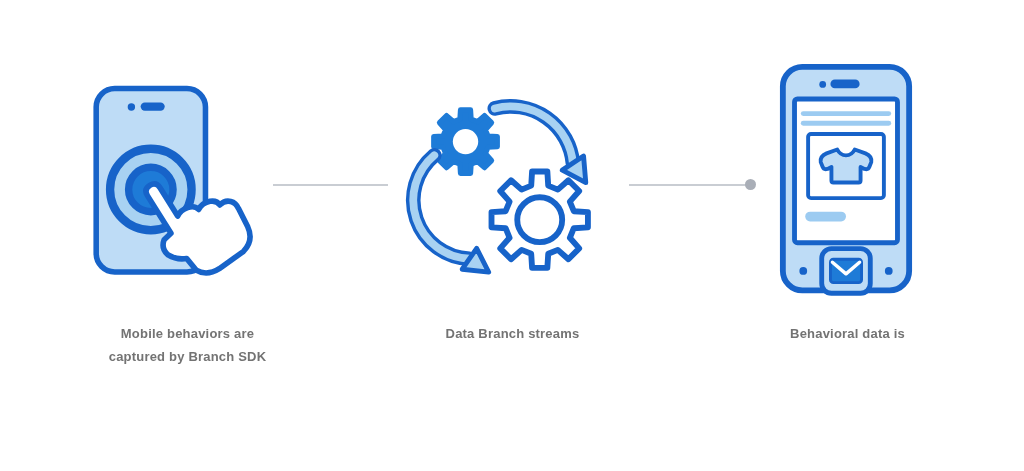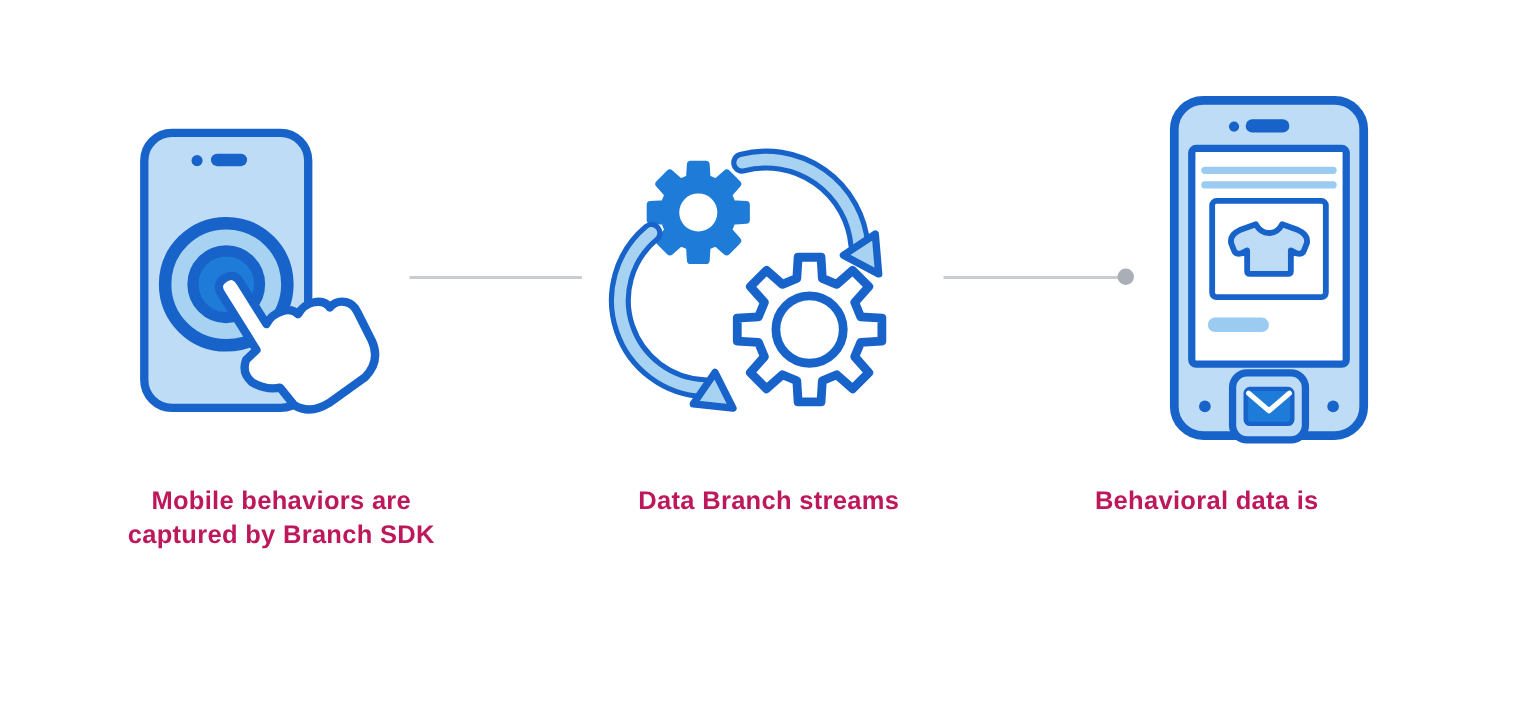--- a/index.html
+++ b/index.html
@@ -26,29 +26,29 @@
     position:absolute;
     left:745px;top:179px;
     width:11px;height:11px;
     border-radius:50%;
     background:#a9aeb7;
   }
   .caption{
     position:absolute;
     top:322px;
     text-align:center;
-    color:#be185d;
-    font-size:17px;
+    color:#737373;
+    font-size:13px;
     font-weight:bold;
     line-height:23px;
     letter-spacing:0.2px;
   }
   .caption-1{left:60px;width:255px;}
   .caption-2{left:395px;width:235px;}
-  .caption-3{left:682px;width:245px;}
+  .caption-3{left:725px;width:245px;}
 </style>
 </head>
 <body>
 
 <div class="canvas">
 
   <div class="icon-wrap icon-left">
     <svg width="190" height="213" viewBox="0 0 205 230">
       <g>
         <rect x="12" y="6" width="118" height="198" rx="20" fill="#bedcf6" stroke="#1763c9" stroke-width="6"></rect>

